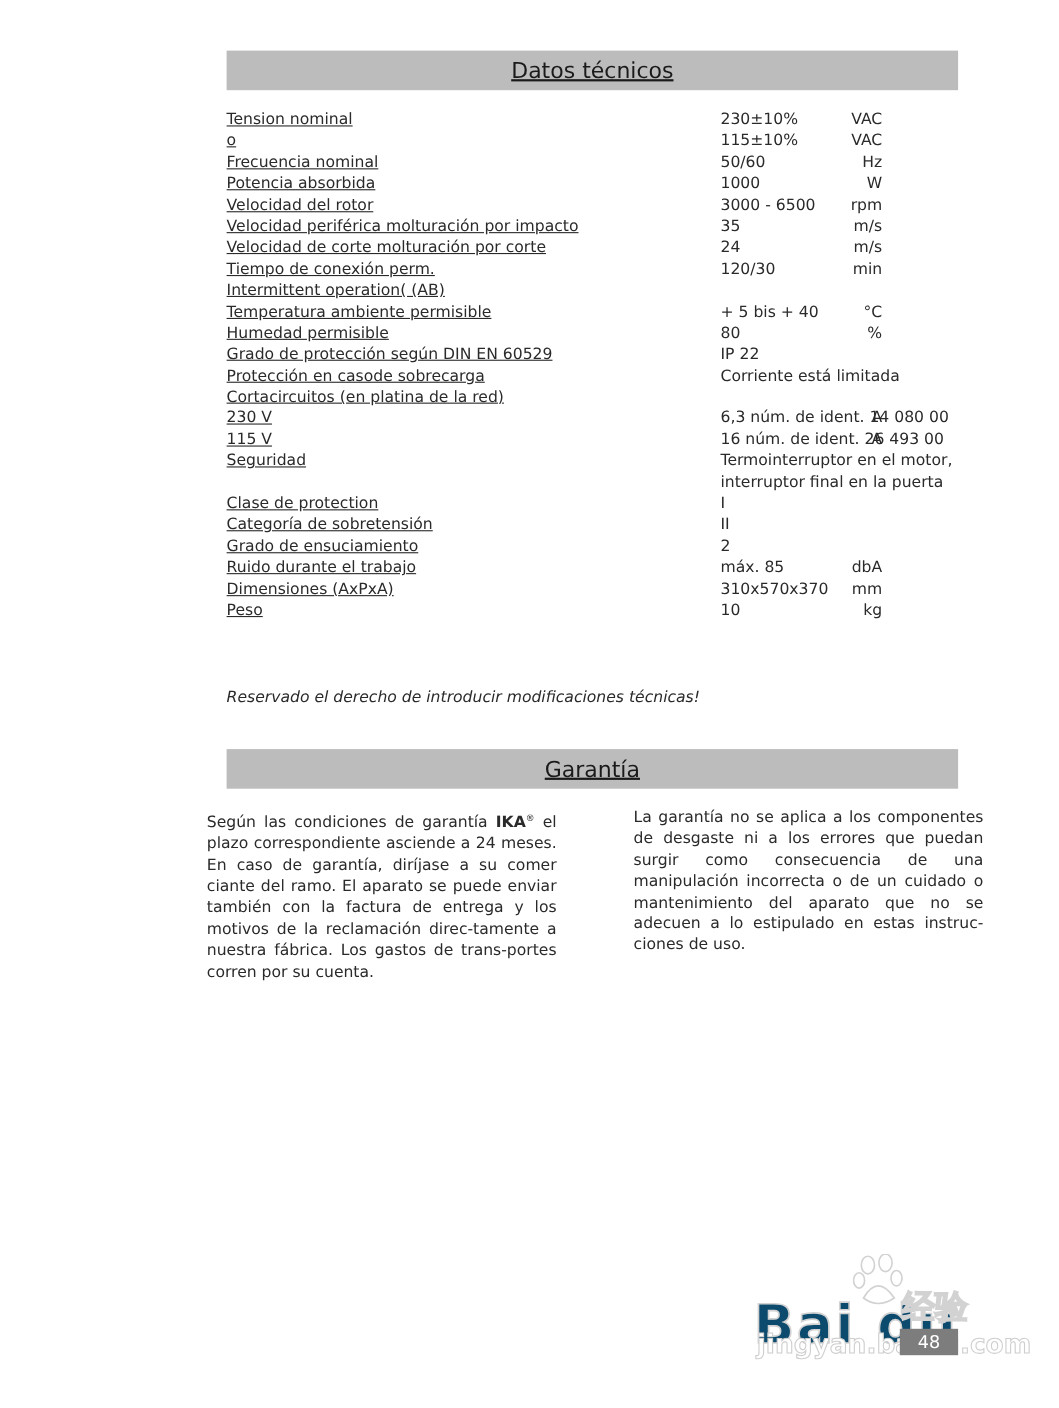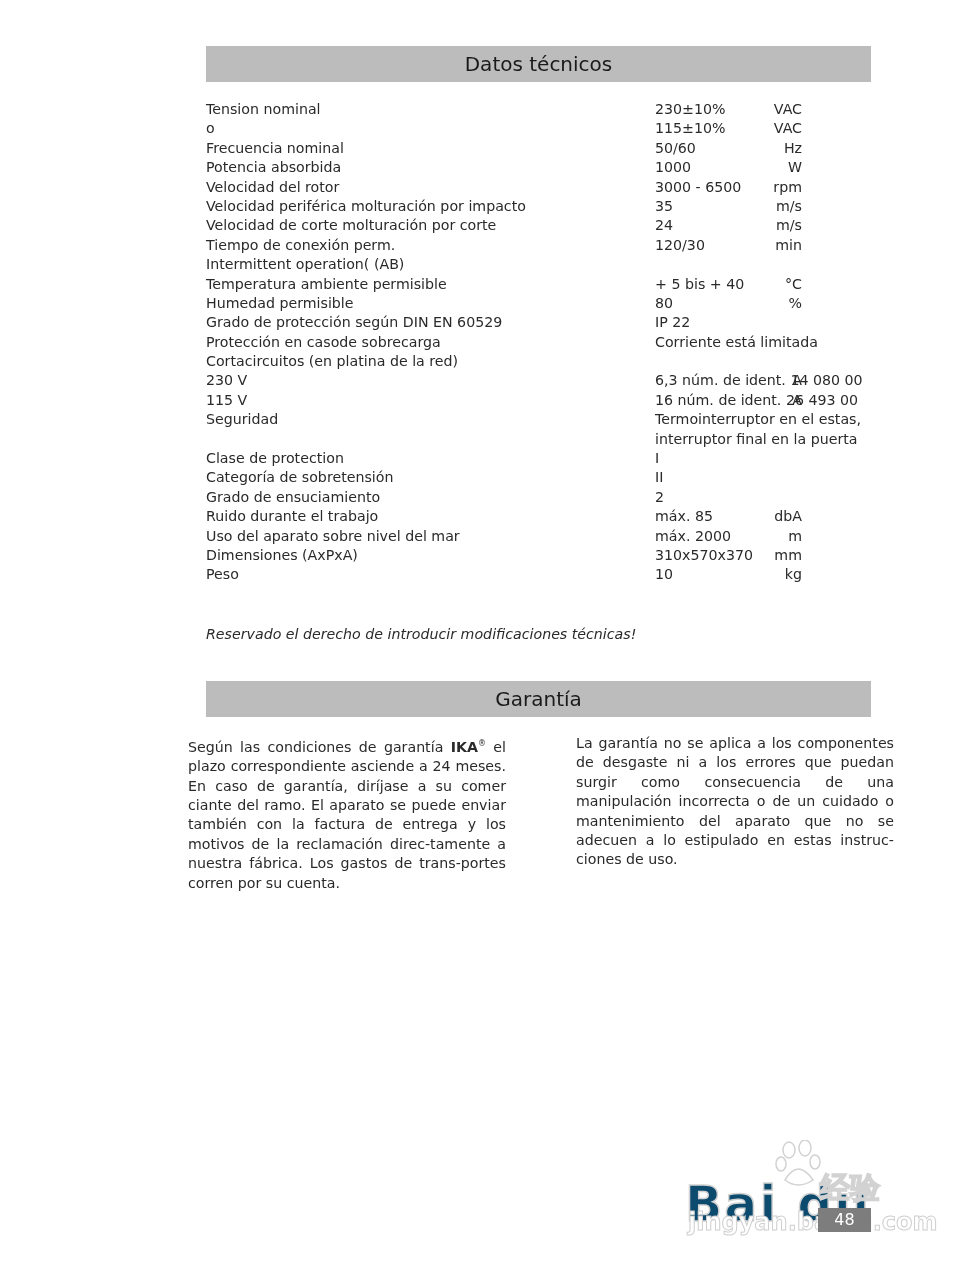--- a/index.html
+++ b/index.html
@@ -4,27 +4,27 @@
   <style>
     html, body { margin: 0; padding: 0; }
     body {
       width: 963px; height: 1280px; background: #ffffff; position: relative;
       font-family: "DejaVu Sans", "Liberation Sans", sans-serif; color: #2a2a2a;
       overflow: hidden;
     }
     .section-header {
       position: absolute; left: 206px; width: 665px; height: 36px;
       background: #bcbcbc; text-align: center; line-height: 36px;
-      font-size: 20px; color: #1a1a1a;
+      font-size: 20px; color: #1a1a1a; text-decoration: underline;
     }
     #hdr-tech { top: 46px; }
     #hdr-gar { top: 681px; }
     .spec-table { position: absolute; left: 206px; top: 100px; width: 665px; }
     .row { position: relative; height: 19.4px; font-size: 14.2px; line-height: 19.4px; }
-    .row .lbl { position: absolute; left: 0; white-space: nowrap; }
+    .row .lbl { position: absolute; left: 0; white-space: nowrap; text-decoration: underline; }
     .row .unit { position: absolute; left: 540px; width: 56px; text-align: right; white-space: nowrap; }
     .row .val { position: absolute; left: 449px; white-space: nowrap; }
     .note {
       position: absolute; left: 206px; top: 626px; font-style: italic; font-size: 14.2px;
     }
     .col {
       position: absolute; top: 734px; width: 318px; font-size: 14.2px; line-height: 19.4px;
       text-align: justify; hyphens: manual;
     }
     #col-left { left: 188px; }
@@ -127,21 +127,21 @@
       <span class="val">6,3 núm. de ident. 14 080 00</span>
     </div>
     <div class="row">
       <span class="lbl">115 V</span>
       <span class="unit">A</span>
       <span class="val">16  núm. de ident. 26 493 00</span>
     </div>
     <div class="row">
       <span class="lbl">Seguridad</span>
       <span class="unit"></span>
-      <span class="val">Termointerruptor en el estas,</span>
+      <span class="val">Termointerruptor en el motor,</span>
     </div>
     <div class="row">
       <span class="lbl"></span>
       <span class="unit"></span>
       <span class="val">interruptor final en la puerta</span>
     </div>
     <div class="row">
       <span class="lbl">Clase de protection</span>
       <span class="unit"></span>
       <span class="val">I</span>
@@ -153,25 +153,20 @@
     </div>
     <div class="row">
       <span class="lbl">Grado de ensuciamiento</span>
       <span class="unit"></span>
       <span class="val">2</span>
     </div>
     <div class="row">
       <span class="lbl">Ruido durante el trabajo</span>
       <span class="unit">dbA</span>
       <span class="val">máx. 85</span>
-    </div>
-    <div class="row">
-      <span class="lbl">Uso del aparato sobre nivel del mar</span>
-      <span class="unit">m</span>
-      <span class="val">máx. 2000</span>
     </div>
     <div class="row">
       <span class="lbl">Dimensiones (AxPxA)</span>
       <span class="unit">mm</span>
       <span class="val">310x570x370</span>
     </div>
     <div class="row">
       <span class="lbl">Peso</span>
       <span class="unit">kg</span>
       <span class="val">10</span>

